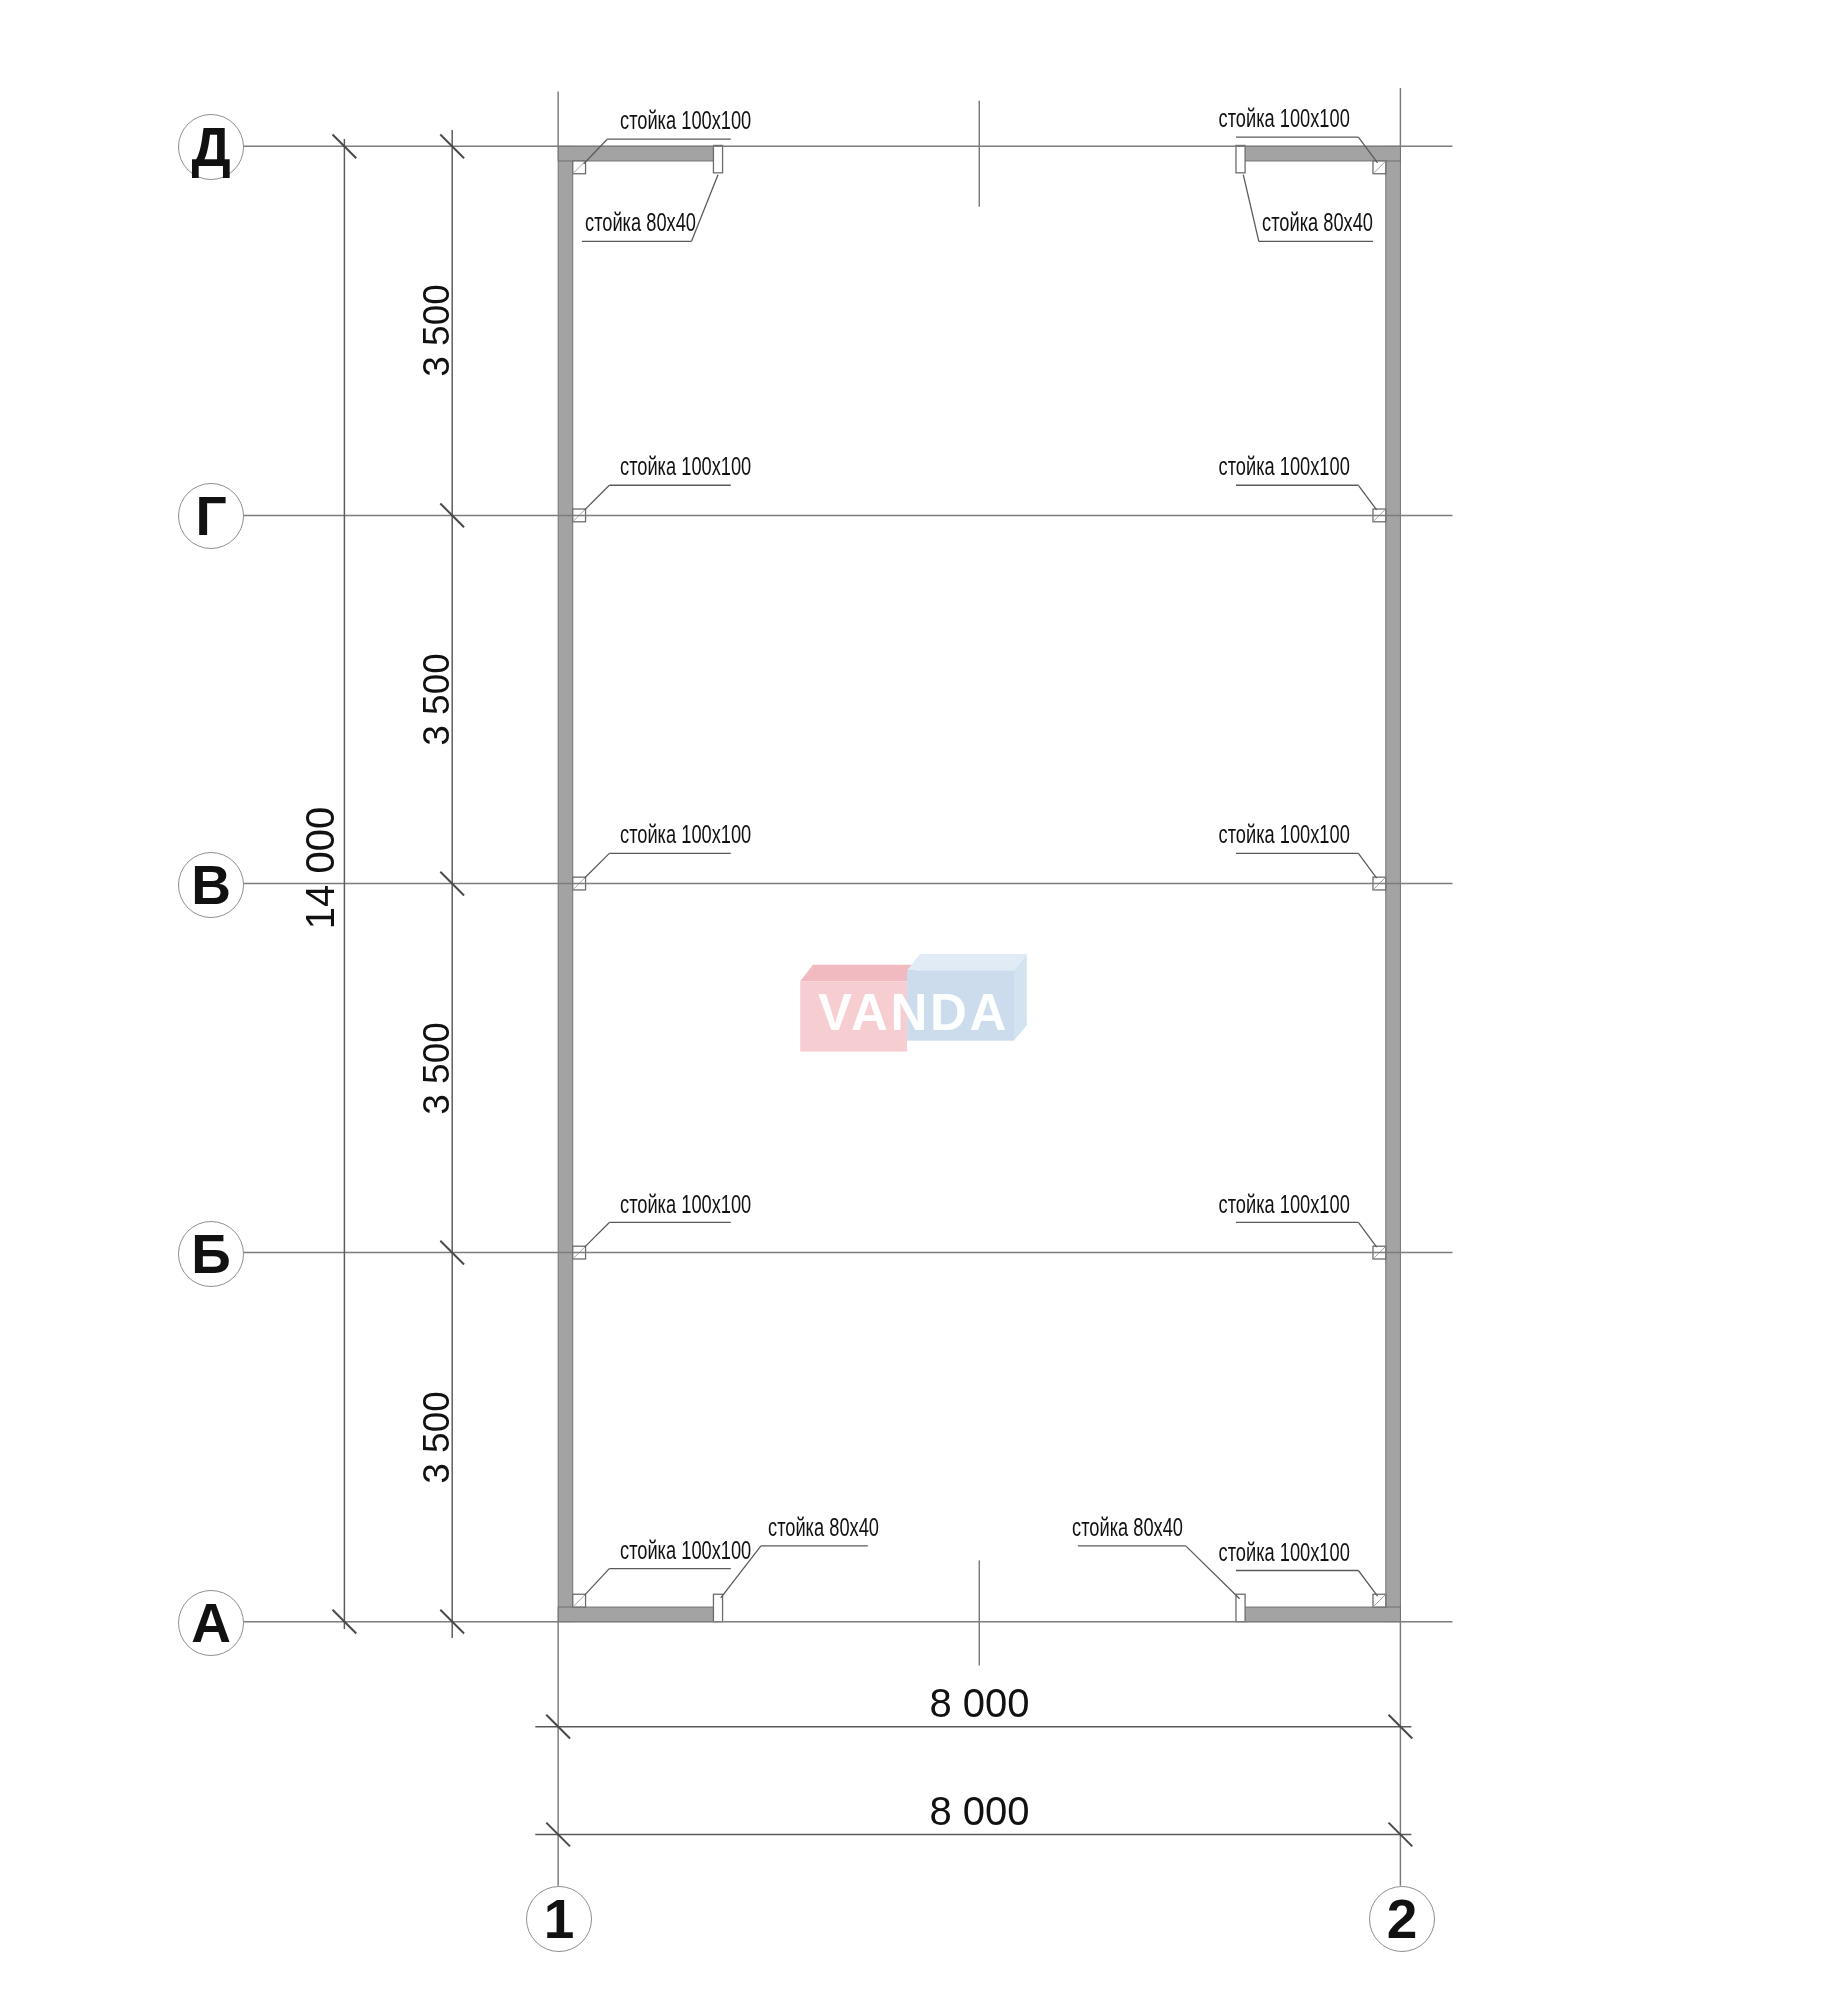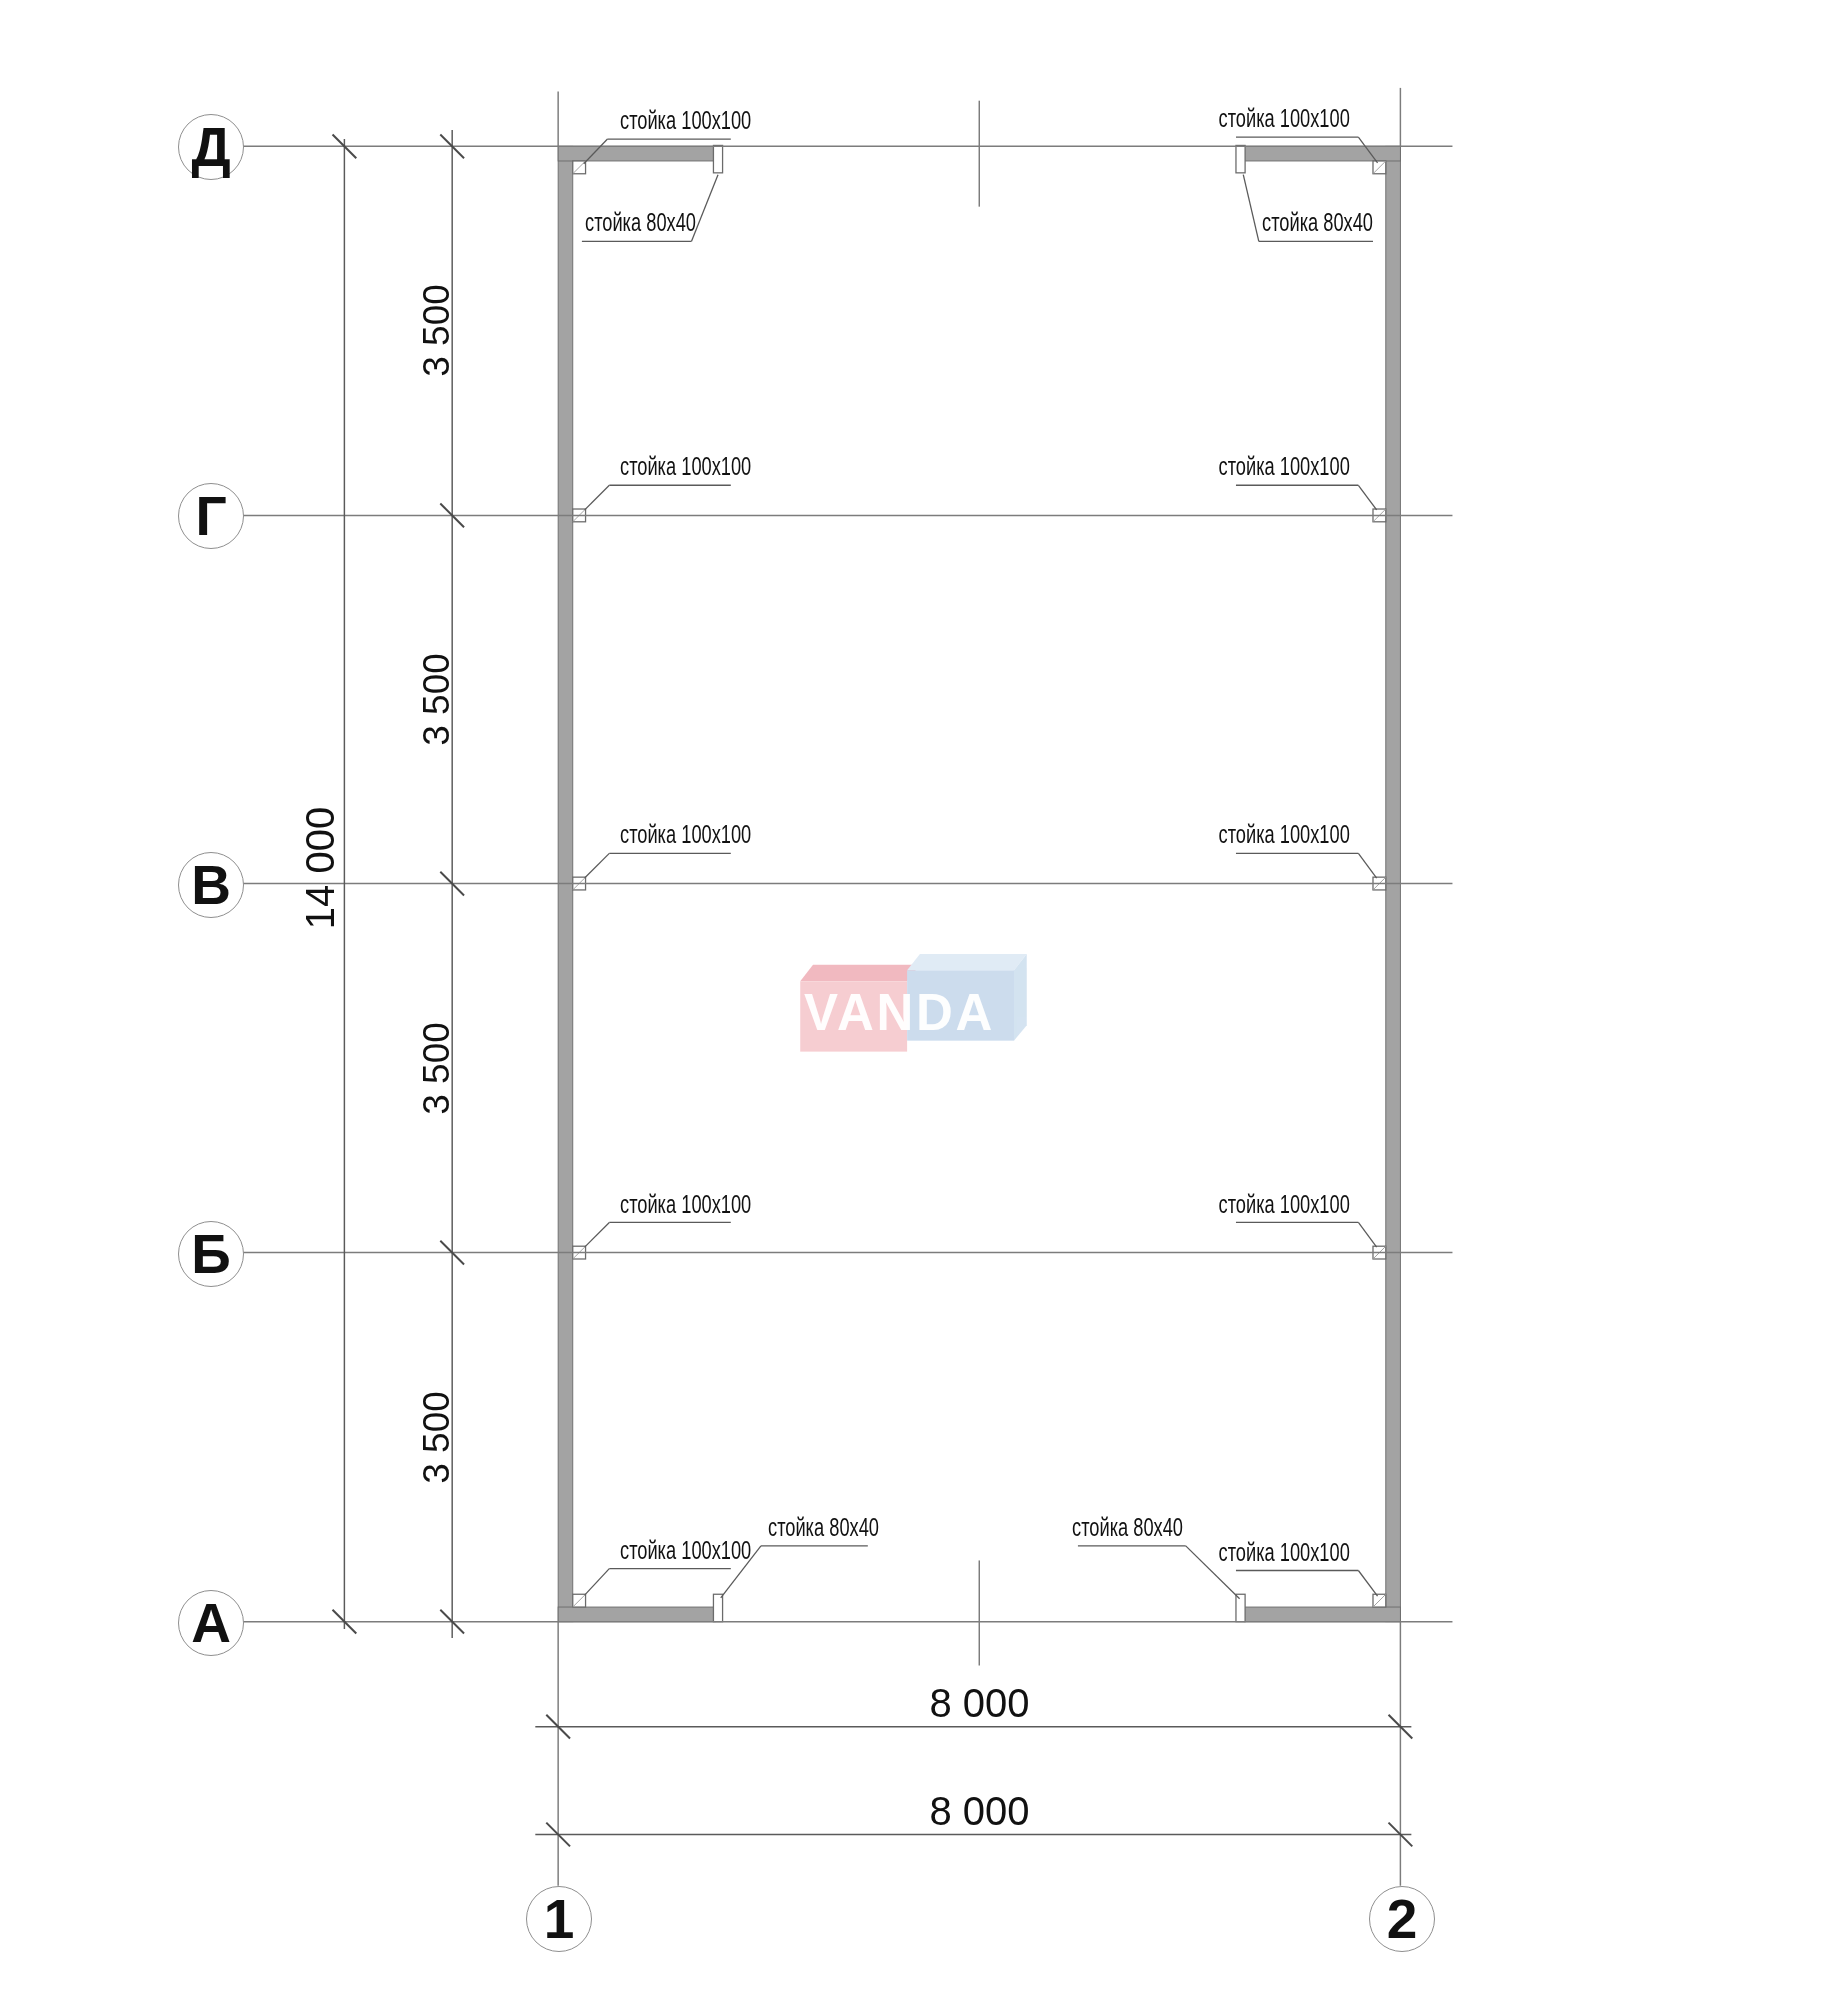--- a/index.html
+++ b/index.html
@@ -10,21 +10,21 @@
   .axis-circle{position:absolute;width:64px;height:64px;border:1.4px solid #8f8f8f;border-radius:50%;
                background:#fff;display:flex;align-items:center;justify-content:center;
                font-size:55px;font-weight:bold;line-height:64px;}
   .dim{font-size:40px;text-align:center;letter-spacing:0px;}
   .dim-rot{transform:rotate(-90deg);}
   .dim-rot-sm{font-size:37px;transform:rotate(-90deg);}
   .lbl{font-size:25px;line-height:27.4px;}
   .lbl-left{transform:scaleX(.73);transform-origin:left bottom;}
   .lbl-right{transform:scaleX(.73);transform-origin:right bottom;text-align:right;}
   .wm-text{font-size:51px;font-weight:bold;letter-spacing:2.7px;color:rgba(255,255,255,.95);
-           text-align:left;}
+           text-align:center;}
 </style>
 </head>
 <body>
 
 <div id="canvas">
 
   <svg width="1827" height="2011" viewBox="0 0 2000 2201">
 
     <g fill="#a3a3a3" stroke="#6b6b6b" stroke-width="1">
       <rect x="611" y="160" width="16" height="1615"></rect>

